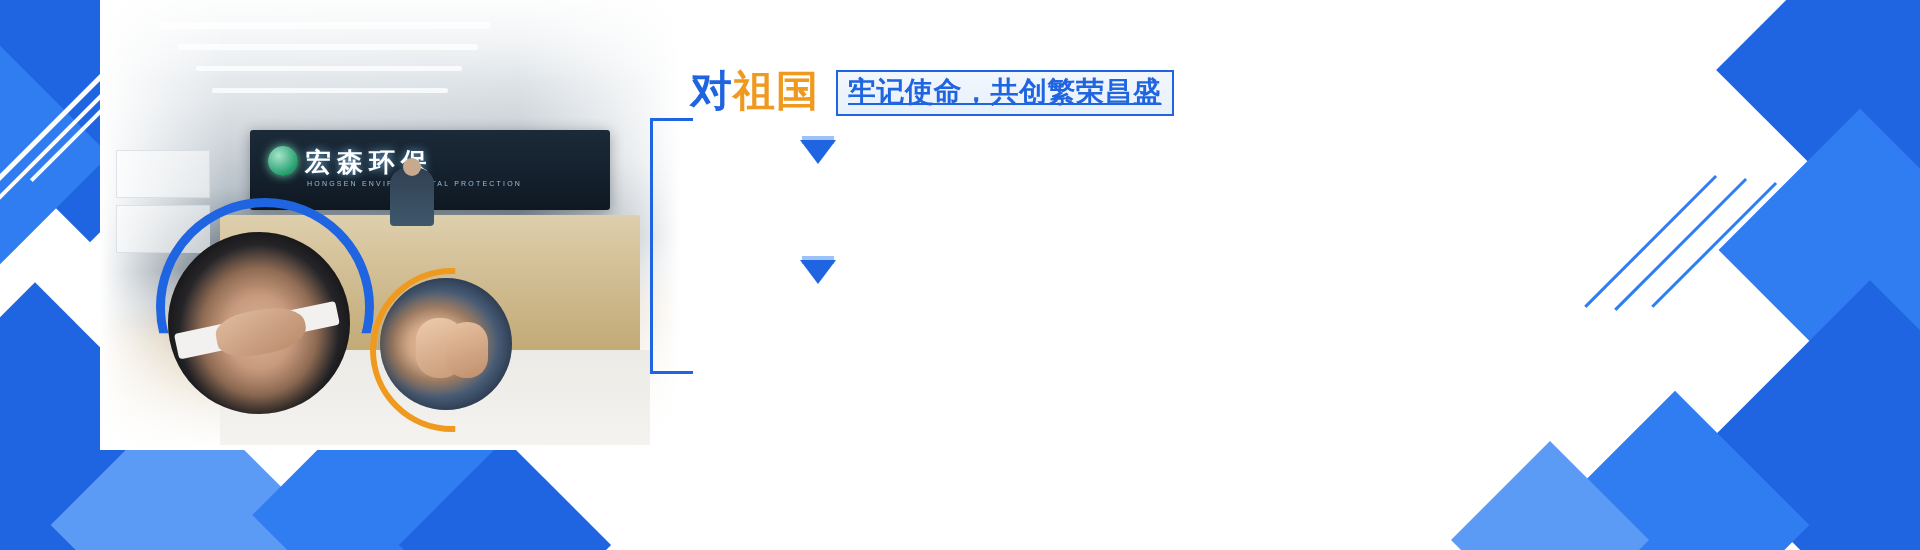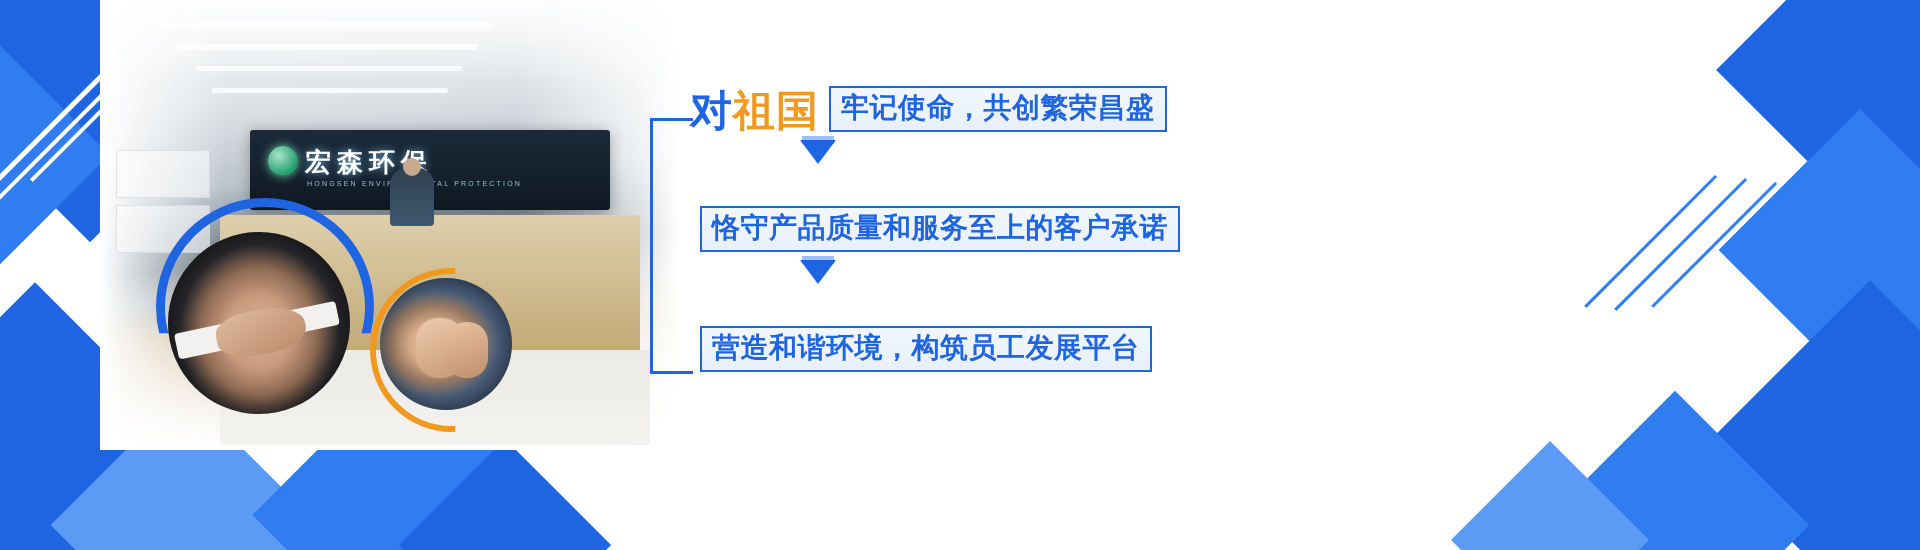--- a/index.html
+++ b/index.html
@@ -270,22 +270,23 @@
   }
 
   .rows {
     position: absolute;
     left: 40px; top: 0;
     width: 680px;
   }
 
   .slogan-row {
     display: flex;
-    align-items: flex-end;
+    align-items: flex-start;
     height: 62px;
+    gap: 7px;
   }
   .row-gap { height: 58px; position: relative; }
 
   .arrow-down {
     position: absolute;
     left: 110px; top: 8px;
     width: 0; height: 0;
     border-left: 18px solid transparent;
     border-right: 18px solid transparent;
     border-top: 24px solid #1f64e0;
@@ -313,20 +314,21 @@
     padding: 6px 10px 8px 10px;
     border: 2px solid #1f64e0;
     background: linear-gradient(180deg, #f2f7fd 0%, #e7f0fb 100%);
     color: #1f64e0;
     font-size: 28px;
     font-weight: bold;
     line-height: 1;
     white-space: nowrap;
     letter-spacing: .5px;
     font-family: "Liberation Sans", "DejaVu Sans", sans-serif;
+    text-decoration: underline;
   }
 </style>
 </head>
 <body>
 
 <div class="banner">
 
   <div class="deco deco-tl-1"></div>
   <div class="deco deco-tl-2"></div>
   <div class="deco deco-tl-3"></div>
@@ -396,28 +398,26 @@
         </div>
         <div class="desc">牢记使命，共创繁荣昌盛</div>
       </div>
 
       <div class="row-gap">
         <div class="arrow-cap"></div>
         <div class="arrow-down"></div>
       </div>
 
       <div class="slogan-row">
-        <div class="desc">恪守产品质量和服务至上的客户承诺</div>
       </div>
 
       <div class="row-gap">
         <div class="arrow-cap"></div>
         <div class="arrow-down"></div>
       </div>
 
       <div class="slogan-row">
-        <div class="desc">营造和谐环境，构筑员工发展平台</div>
       </div>
 
     </div>
   </div>
 
 </div>
 
 </body></html>

